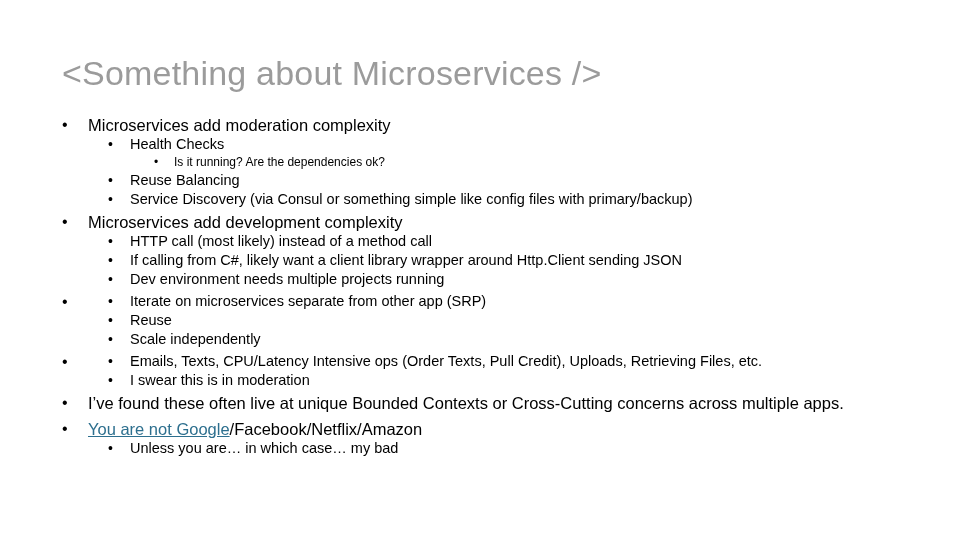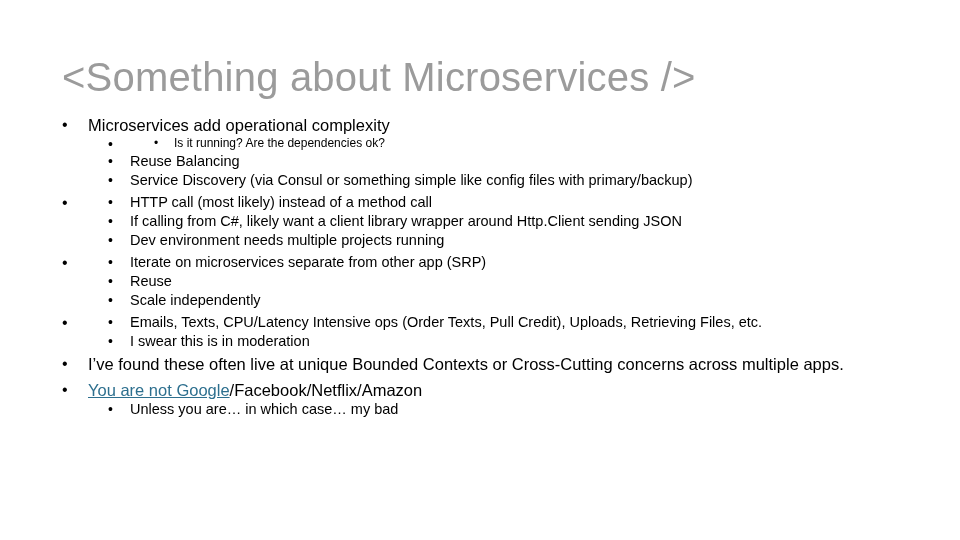--- a/index.html
+++ b/index.html
@@ -20,21 +20,21 @@
     left: 0;
     top: 0;
     width: 960px;
     height: 540px;
   }
   .title {
     position: absolute;
     left: 62px;
     top: 52px;
     width: 840px;
-    font-size: 40px;
+    font-size: 34px;
     line-height: 1.25;
     color: #9b9b9b;
     font-weight: normal;
     letter-spacing: 0.2px;
     white-space: nowrap;
   }
   .body {
     position: absolute;
     left: 62px;
     top: 112px;
@@ -104,44 +104,46 @@
 
 <div class="slide">
 
   <div class="title">&lt;Something about Microservices /&gt;</div>
 
   <div class="body">
     <ul class="lvl1">
 
       <li class="group">
         <span class="bullet">•</span>
-        <span class="text">Microservices add operational complexity</span>
-        <ul class="lvl2">
-          <li>
-            <span class="bullet">•</span>
+        <span class="text">Microservices add moderation complexity</span>
+        <ul class="lvl2">
+          <li>
+            <span class="bullet">•</span>
+            <span class="text">Health Checks</span>
             <ul class="lvl3">
               <li>
                 <span class="bullet">•</span>
                 <span class="text">Is it running?  Are the dependencies ok?</span>
               </li>
             </ul>
           </li>
           <li>
             <span class="bullet">•</span>
             <span class="text">Reuse Balancing</span>
           </li>
           <li>
             <span class="bullet">•</span>
             <span class="text">Service Discovery (via Consul or something simple like config files with primary/backup)</span>
           </li>
         </ul>
       </li>
 
       <li class="group group-gap">
         <span class="bullet">•</span>
+        <span class="text">Microservices add development complexity</span>
         <ul class="lvl2">
           <li>
             <span class="bullet">•</span>
             <span class="text">HTTP call (most likely) instead of a method call</span>
           </li>
           <li>
             <span class="bullet">•</span>
             <span class="text">If calling from C#, likely want a client library wrapper around Http.Client sending JSON</span>
           </li>
           <li>

